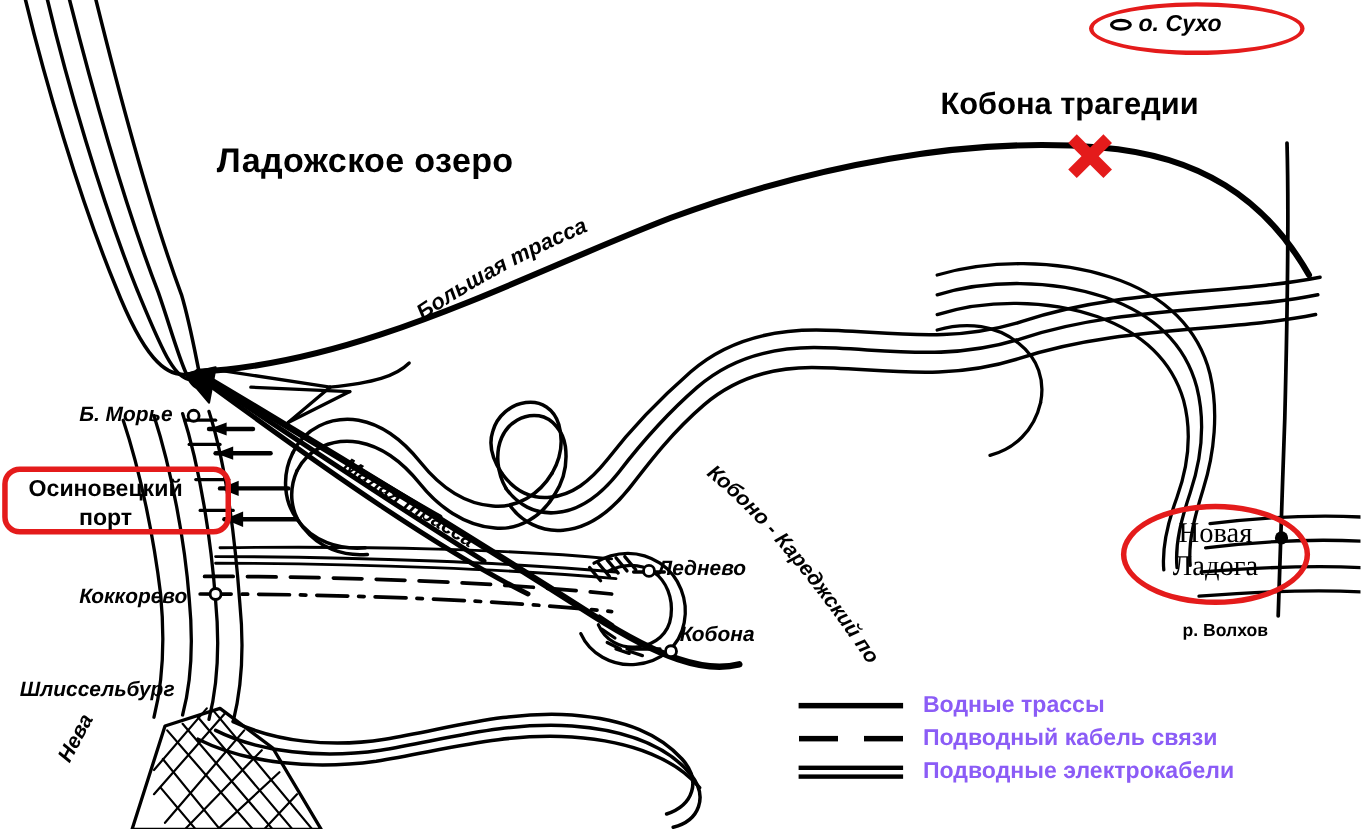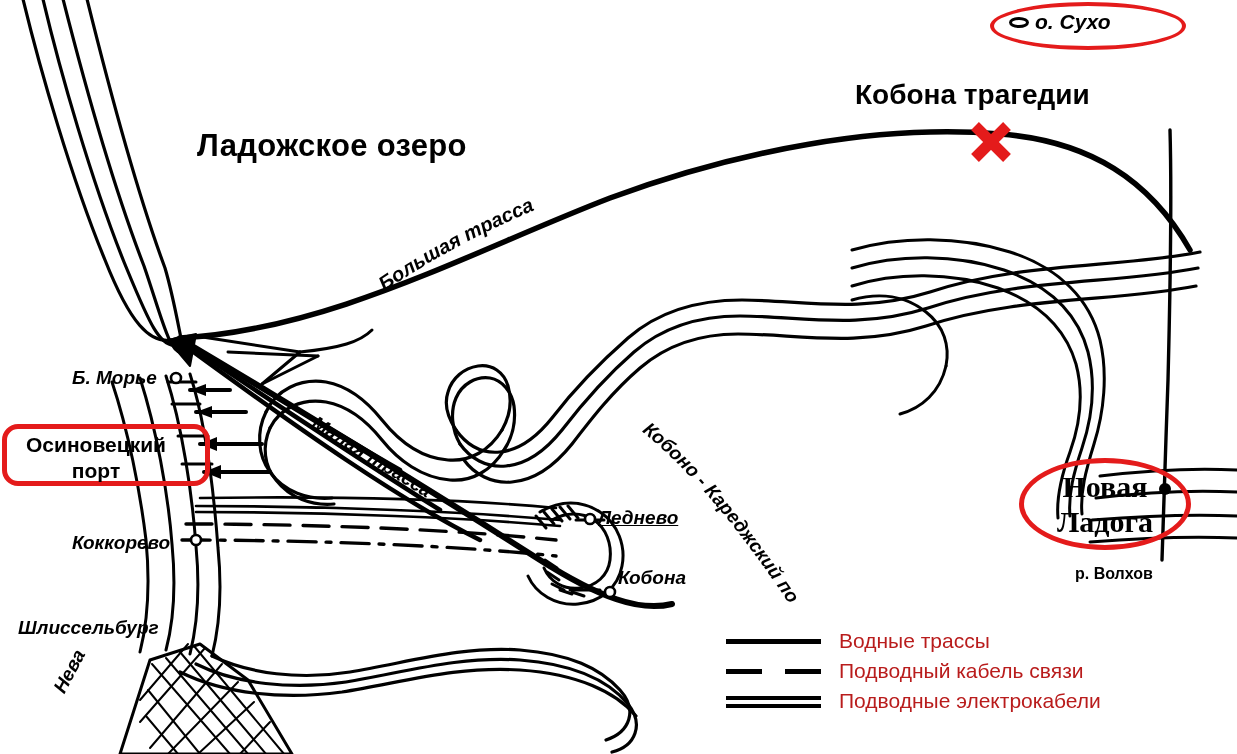--- a/index.html
+++ b/index.html
@@ -114,41 +114,41 @@
     height: 92px;
     border: 5px solid #e41b1b;
     border-radius: 50%;
     box-sizing: border-box;
   }
   #ladoga-text {
     left: 1031px;
     top: 470px;
     width: 148px;
     text-align: center;
-    font-size: 30px;
-    font-weight: bold;
+    font-size: 26px;
+    font-weight: normal;
     font-family: "Liberation Serif", serif;
     line-height: 1.15;
   }
   
   .place {
     font-size: 19px;
     font-weight: bold;
     font-style: italic;
     font-family: "Liberation Sans", sans-serif;
   }
   #lbl-bmorye  { left: 72px;  top: 368px; }
   #lbl-kokkorevo { left: 72px; top: 533px; }
   #lbl-shlisselburg { left: 18px; top: 618px; }
   #lbl-neva {
     left: 50px; top: 687px;
     transform: rotate(-62deg);
     transform-origin: left top;
   }
-  #lbl-lednevo { left: 598px; top: 508px; text-decoration: underline; }
+  #lbl-lednevo { left: 598px; top: 508px; }
   #lbl-kobona  { left: 618px; top: 568px; }
   #lbl-volkhov {
     left: 1075px; top: 566px;
     font-size: 16px; font-weight: bold; font-style: normal;
   }
   
   
   #legend {
     position: absolute;
     left: 726px;
@@ -163,22 +163,22 @@
   }
   .legend-sym {
     width: 95px;
     height: 24px;
     margin-right: 18px;
     flex: none;
     position: relative;
   }
   .legend-text {
     font-size: 21px;
-    font-weight: normal;
-    color: #b91c1c;
+    font-weight: bold;
+    color: #8b5cf6;
     white-space: nowrap;
     font-family: "Liberation Sans", sans-serif;
   }
   .sym-solid::before {
     content: "";
     position: absolute;
     left: 0; top: 10px;
     width: 95px; height: 5px;
     background: #000;
   }

